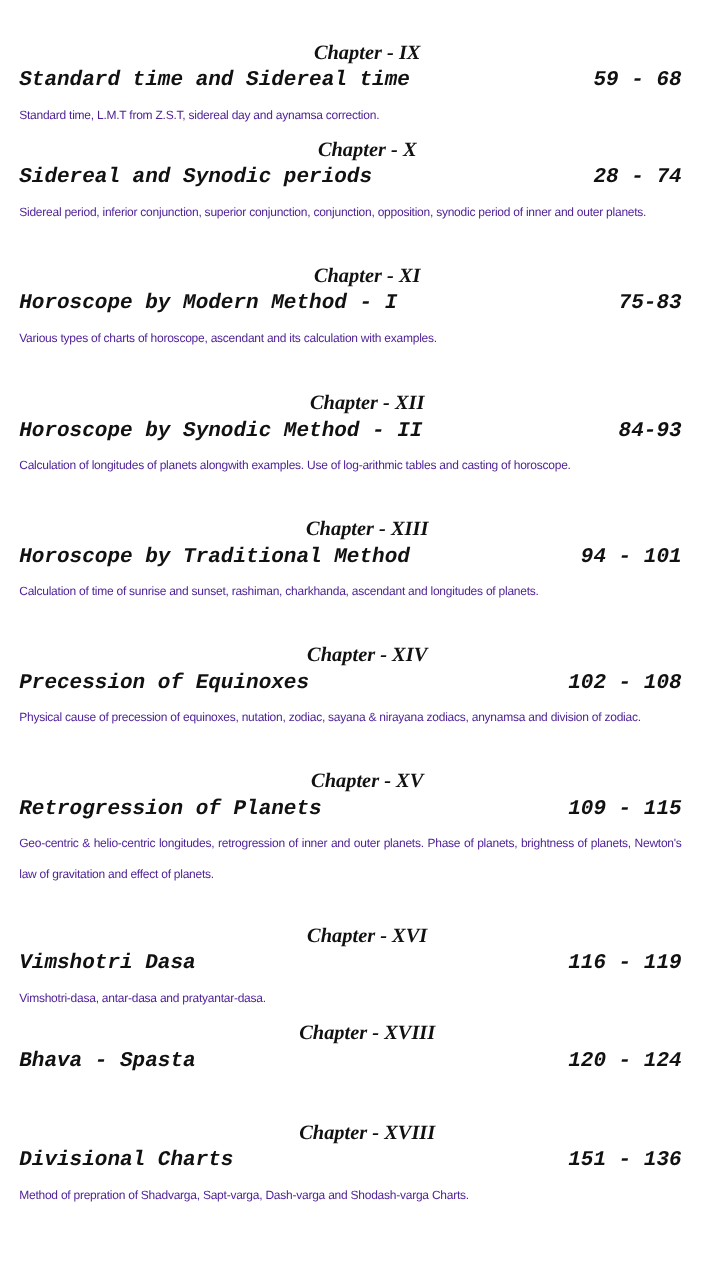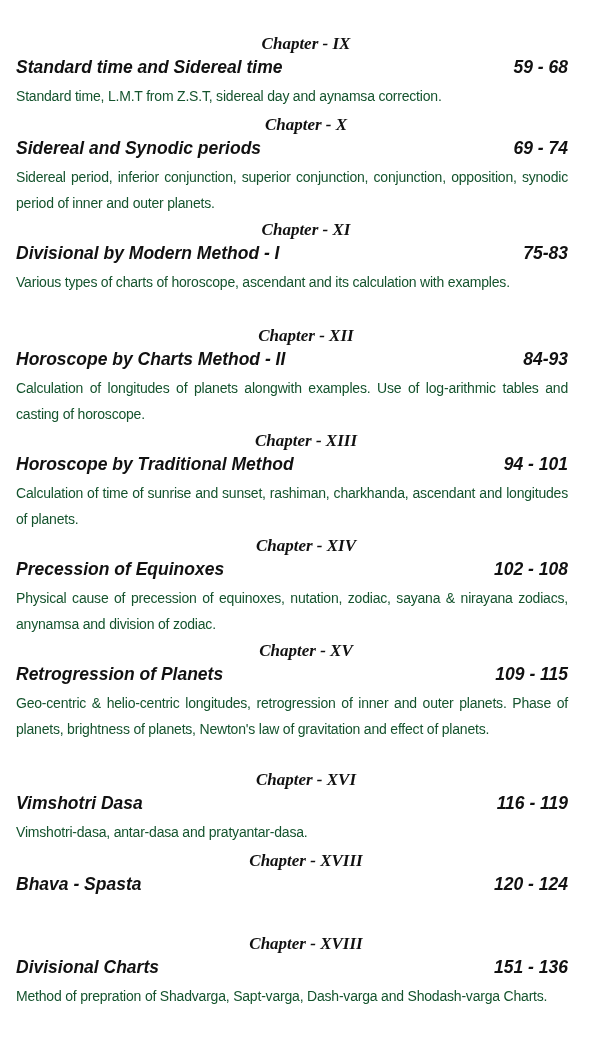--- a/index.html
+++ b/index.html
@@ -12,32 +12,32 @@
     .chapter { position: absolute; left: 0; width: 600px; }
     .ch-head {
       text-align: center;
       font-family: "Liberation Serif", serif;
       font-weight: bold; font-style: italic;
       font-size: 17px; line-height: 20px; height: 20px;
       padding-left: 12px;
     }
     .ch-row {
       position: relative; height: 22px; margin-top: 2px;
-      font-family: Liberation Sans, sans-serif;
+      font-family: Liberation Mono, monospace;
       font-weight: bold; font-style: italic;
       font-size: 17.5px; line-height: 22px;
     }
     .ch-title { position: absolute; left: 16px; top: 0; }
     .ch-pages { position: absolute; right: 32px; top: 0; }
     .ch-desc {
       margin: 6px 32px 0 16px;
       font-family: "Liberation Sans", sans-serif;
-      font-size: 14px; line-height: 25.5px;
+      font-size: 10px; line-height: 25.5px;
       text-align: justify; letter-spacing: -0.2px;
-      color: #14532d;
+      color: #4c1d95;
     }
     .ch-desc.nojust { text-align: left; }
   </style>
 </head>
 <body>
 
 <div class="page">
 
   <div class="chapter" style="top:34px">
     <div class="ch-head">Chapter - IX</div>
@@ -45,38 +45,38 @@
       <span class="ch-title">Standard time and Sidereal time</span>
       <span class="ch-pages">59 - 68</span>
     </div>
     <div class="ch-desc nojust">Standard time, L.M.T from Z.S.T, sidereal day and aynamsa correction.</div>
   </div>
 
   <div class="chapter" style="top:115px">
     <div class="ch-head">Chapter - X</div>
     <div class="ch-row">
       <span class="ch-title">Sidereal and Synodic periods</span>
-      <span class="ch-pages">69 - 74</span>
+      <span class="ch-pages">28 - 74</span>
     </div>
     <div class="ch-desc">Sidereal period, inferior conjunction, superior conjunction, conjunction, opposition, synodic period of inner and outer planets.</div>
   </div>
 
   <div class="chapter" style="top:220px">
     <div class="ch-head">Chapter - XI</div>
     <div class="ch-row">
-      <span class="ch-title">Divisional by Modern Method - I</span>
+      <span class="ch-title">Horoscope by Modern Method - I</span>
       <span class="ch-pages">75-83</span>
     </div>
     <div class="ch-desc">Various types of charts of horoscope, ascendant and its calculation with examples.</div>
   </div>
 
   <div class="chapter" style="top:326px">
     <div class="ch-head">Chapter - XII</div>
     <div class="ch-row">
-      <span class="ch-title">Horoscope by Charts Method - II</span>
+      <span class="ch-title">Horoscope by Synodic Method - II</span>
       <span class="ch-pages">84-93</span>
     </div>
     <div class="ch-desc">Calculation of longitudes of planets alongwith examples. Use of log-arithmic tables and casting of horoscope.</div>
   </div>
 
   <div class="chapter" style="top:431px">
     <div class="ch-head">Chapter - XIII</div>
     <div class="ch-row">
       <span class="ch-title">Horoscope by Traditional Method</span>
       <span class="ch-pages">94 - 101</span>

